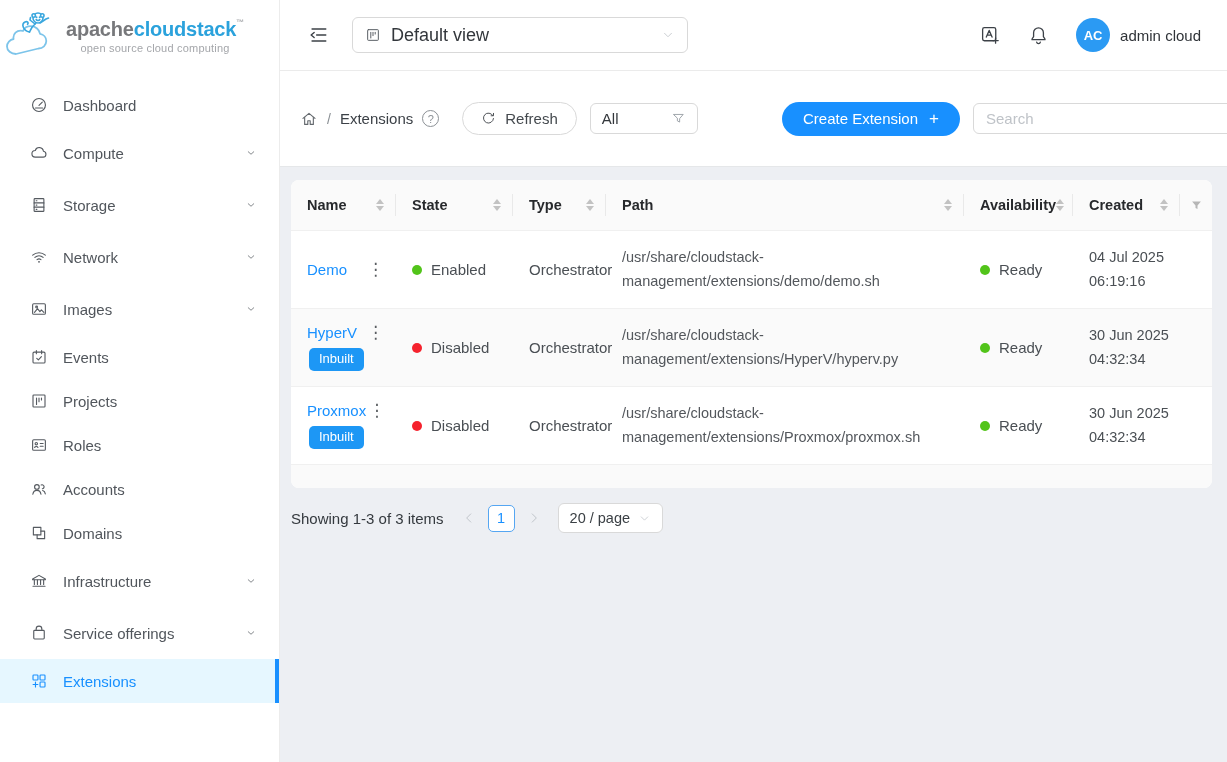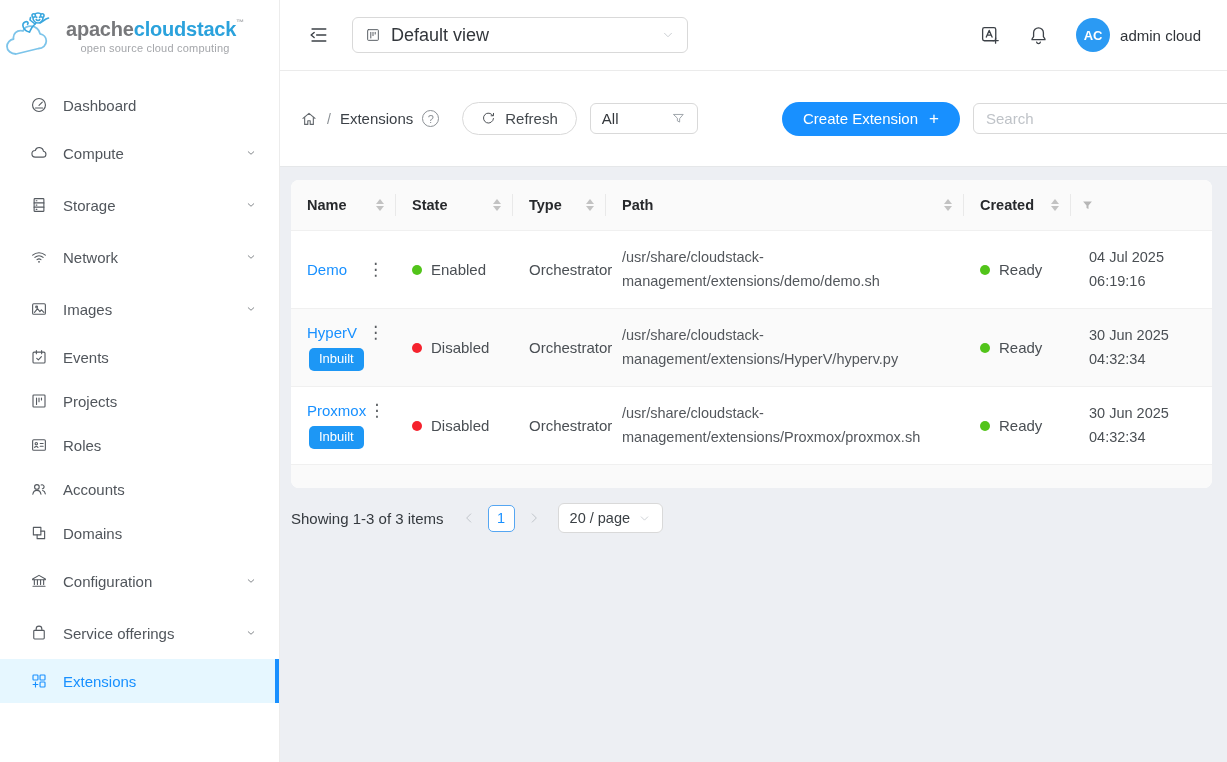--- a/index.html
+++ b/index.html
@@ -211,21 +211,21 @@
           <path d="M14.5 9.5h5v10h-10v-5"></path>
         </svg>
       <span class="mi-lb">Domains</span>
     </div>
     <div class="mi exp">
       <svg class="icn mi-ic" viewBox="0 0 24 24">
           <path d="M3.5 9.2L12 4.5l8.5 4.7v1.1H3.5z"></path>
           <path d="M5.8 10.8v5.7M9.9 10.8v5.7M14.1 10.8v5.7M18.2 10.8v5.7"></path>
           <path d="M4 19h16"></path>
         </svg>
-      <span class="mi-lb">Configuration</span>
+      <span class="mi-lb">Infrastructure</span>
       <svg class="icn chev" viewBox="0 0 24 24">
           <path d="M6.5 9.5l5.5 5 5.5-5"></path>
         </svg>
     </div>
     <div class="mi exp">
       <svg class="icn mi-ic" viewBox="0 0 24 24">
           <path d="M8.2 8.5V6.6a3.8 3.8 0 0 1 7.6 0v1.9"></path>
           <rect x="5" y="8.5" width="14" height="11.5" rx="1.2"></rect>
         </svg>
       <span class="mi-lb">Service offerings</span>
@@ -331,20 +331,27 @@
               <i class="cd"></i>
             </span>
         </div>
         <div class="th col-path">
           <span>Path</span>
           <span class="sorter">
               <i class="cu"></i>
               <i class="cd"></i>
             </span>
         </div>
+        <div class="th col-avail">
+          <span>Availability</span>
+          <span class="sorter">
+              <i class="cu"></i>
+              <i class="cd"></i>
+            </span>
+        </div>
         <div class="th col-created">
           <span>Created</span>
           <span class="sorter">
               <i class="cu"></i>
               <i class="cd"></i>
             </span>
         </div>
         <div class="th col-filter">
           <svg class="funnel-f" viewBox="0 0 24 24">
               <path d="M5 5.5h14l-5.4 6.3v5.8l-3.2-1.7v-4.1z"></path>

